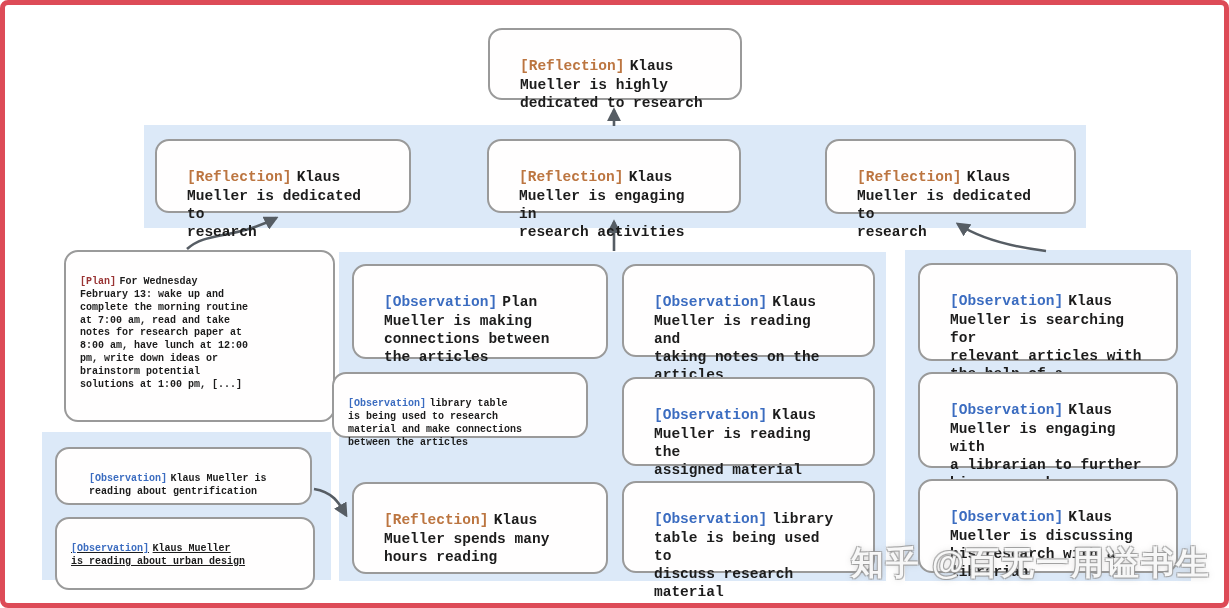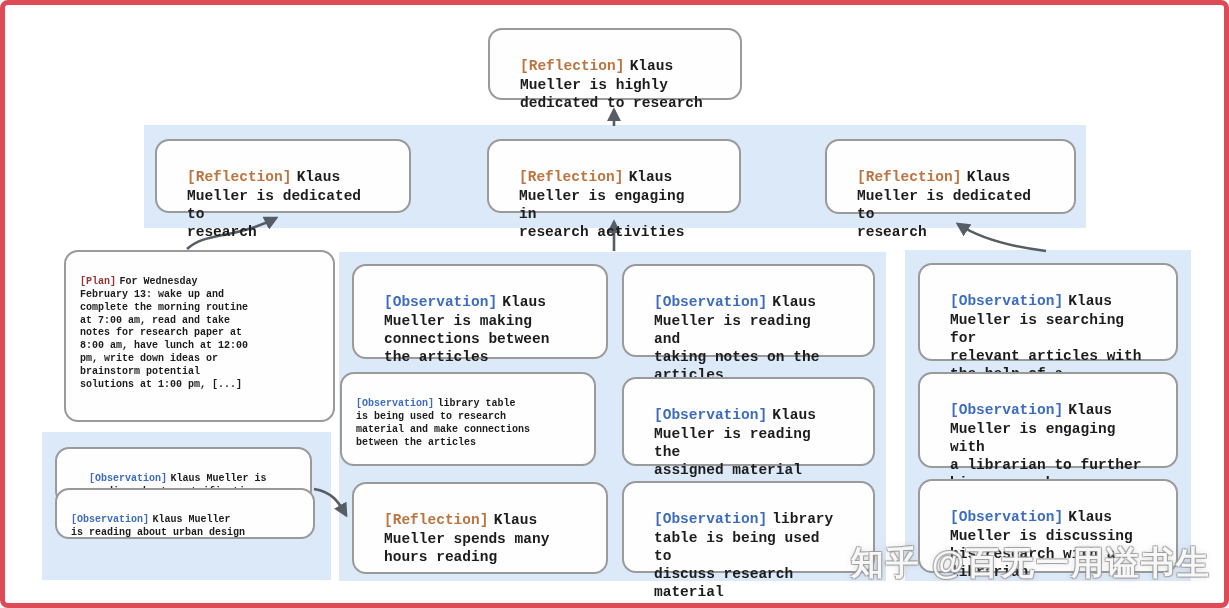--- a/index.html
+++ b/index.html
@@ -80,32 +80,32 @@
 8:00 am, have lunch at 12:00
 pm, write down ideas or
 brainstorm potential
 solutions at 1:00 pm, [...]</span>
 </div>
 
 <div class="node small" style="left:55px;top:447px;width:257px;height:58px;padding-left:32px;">
   <span class="tag observation">[Observation]</span><span>Klaus Mueller is
 reading about gentrification</span>
 </div>
-<div class="node small" style="left:55px;top:488px;width:260px;height:51px;">
+<div class="node small" style="left:55px;top:517px;width:260px;height:73px;text-decoration:underline;">
   <span class="tag observation">[Observation]</span><span>Klaus Mueller
 is reading about urban design</span>
 </div>
 
 <div class="node" style="left:352px;top:264px;width:256px;height:95px;">
-  <span class="tag observation">[Observation]</span><span>Klaus
+  <span class="tag observation">[Observation]</span><span>Plan
 Mueller is making
 connections between
 the articles</span>
 </div>
-<div class="node small" style="left:340px;top:372px;width:256px;height:94px;">
+<div class="node small" style="left:332px;top:372px;width:256px;height:66px;">
   <span class="tag observation">[Observation]</span><span>library table
 is being used to research
 material and make connections
 between the articles</span>
 </div>
 <div class="node" style="left:352px;top:482px;width:256px;height:92px;">
   <span class="tag reflection">[Reflection]</span><span>Klaus
 Mueller spends many
 hours reading</span>
 </div>

